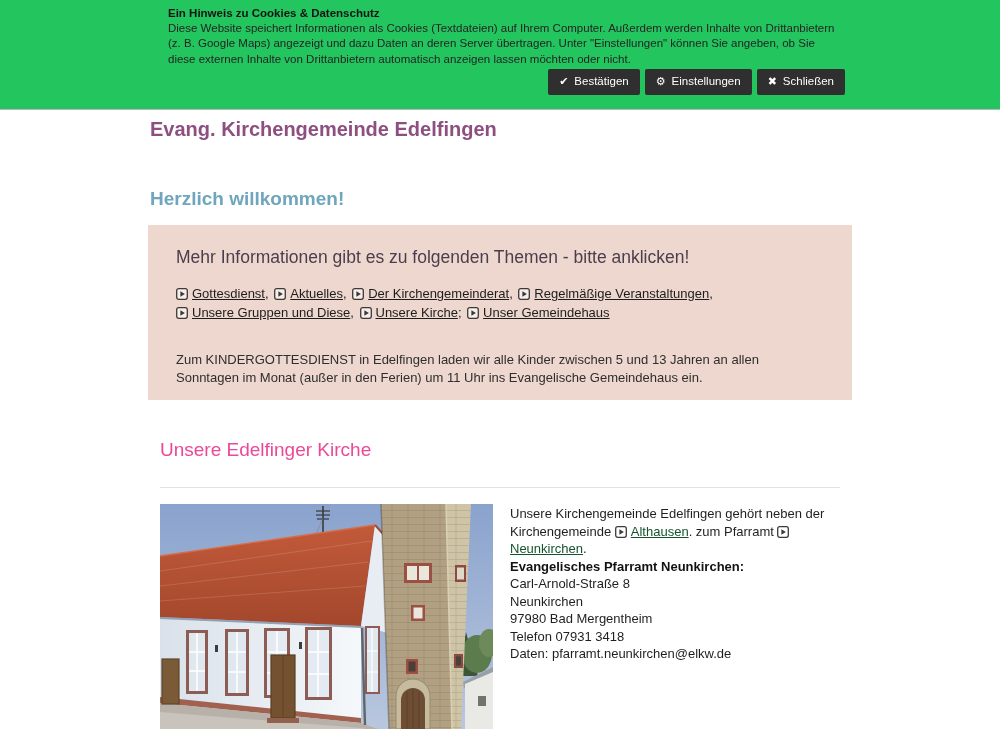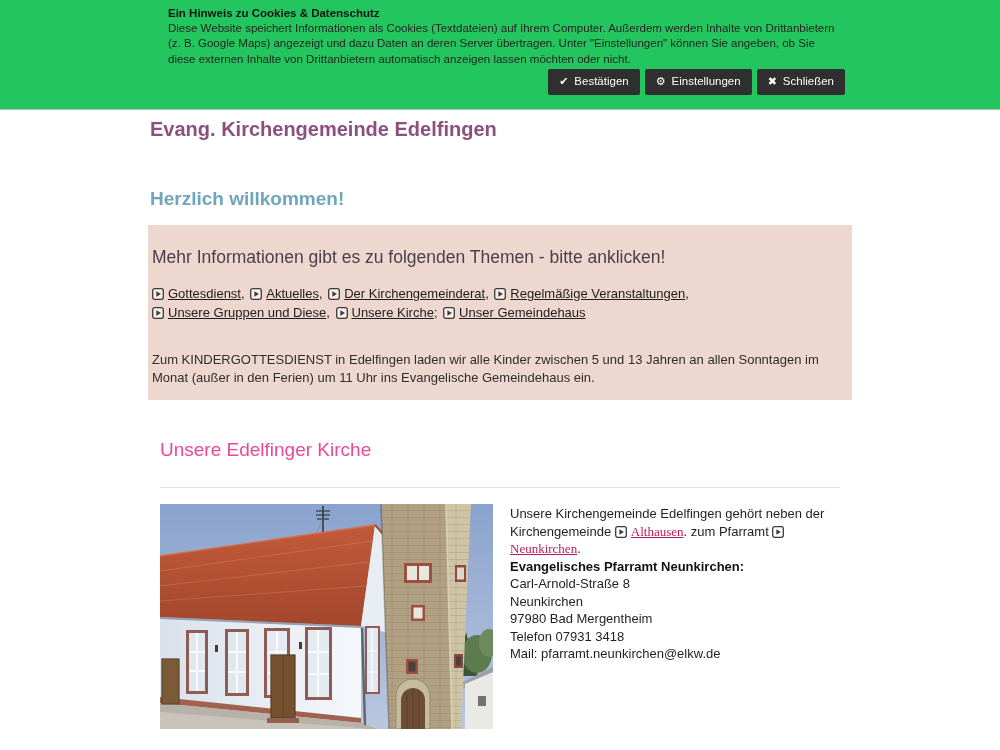--- a/index.html
+++ b/index.html
@@ -33,21 +33,21 @@
     position:absolute; left:150px; top:118px;
     font-size:20px; font-weight:700; color:#8d4f80;
   }
   .welcome {
     position:absolute; left:150px; top:175px;
     font-size:19px; font-weight:700; color:#6fa6bd;margin-top:13px;
   }
   
   .info-box {
     position:absolute; left:148px; top:225px; width:704px; height:175px;
-    background:#eed7ce; padding:14px 4px;
+    background:#eed7ce; padding:14px 28px;
   }
   .info-heading { font-size:17.5px; font-weight:400; color:#4a3e4d; margin:8px 0 16px 0; }
   .links-line { font-size:13px; line-height:19px; color:#1d1d1d; }
   .link-item { white-space:nowrap; }
   .box-link { color:#1d1d1d; text-decoration:underline; cursor:pointer; }
   .sep { margin-right:2px; }
   .picon { display:inline-block; vertical-align:-2px; margin-right:4px; }
   .note {
     font-size:13px; line-height:17.5px; color:#2e2e2e;
     margin-top:29px; max-width:676px;
@@ -59,21 +59,21 @@
   }
   .section-rule {
     position:absolute; left:160px; top:487px; width:680px; height:1px;
     background:#e2e2e2; border:none;
   }
   .church-photo { position:absolute; left:160px; top:504px; width:333px; height:225px; }
   .kirche-text {
     position:absolute; left:510px; top:505px; width:334px;
     font-size:13px; line-height:17.5px; color:#1f1f1f;
   }
-  .kirche-text a { color:#be185d; text-decoration:underline; cursor:pointer;font-family:Liberation Serif, serif; }
+  .kirche-text a { color:#14532d; text-decoration:underline; cursor:pointer; }
   .addr-bold { font-weight:bold; color:#111; }
 </style>
 </head>
 <body>
 
 <div class="cookie-band">
   <div class="cookie-inner">
     <div class="cookie-title">Ein Hinweis zu Cookies &amp; Datenschutz</div>
     <div class="cookie-body">Diese Website speichert Informationen als Cookies (Textdateien) auf Ihrem Computer. Außerdem werden Inhalte von Drittanbietern (z. B. Google Maps) angezeigt und dazu Daten an deren Server übertragen. Unter "Einstellungen" können Sie angeben, ob Sie diese externen Inhalte von Drittanbietern automatisch anzeigen lassen möchten oder nicht.</div>
   </div>
@@ -248,14 +248,14 @@
       <path d="M4.4 3.2 L8.9 6 L4.4 8.8 Z" fill="#3a3a3a"></path>
     </svg><a>Althausen</a><span>. zum Pfarramt </span><svg class="picon" width="12" height="12" viewBox="0 0 12 12">
       <rect x="0.7" y="0.7" width="10.6" height="10.6" rx="2" fill="#ffffff" stroke="#3a3a3a" stroke-width="1.3"></rect>
       <path d="M4.4 3.2 L8.9 6 L4.4 8.8 Z" fill="#3a3a3a"></path>
     </svg><a>Neunkirchen</a><span>.</span>
   <div class="addr-bold">Evangelisches Pfarramt Neunkirchen:</div>
   <div>Carl-Arnold-Straße 8</div>
   <div>Neunkirchen</div>
   <div>97980 Bad Mergentheim</div>
   <div>Telefon 07931 3418</div>
-  <div>Mail: pfarramt.neunkirchen@elkw.de</div>
+  <div>Daten: pfarramt.neunkirchen@elkw.de</div>
 </div>
 
 </body></html>

